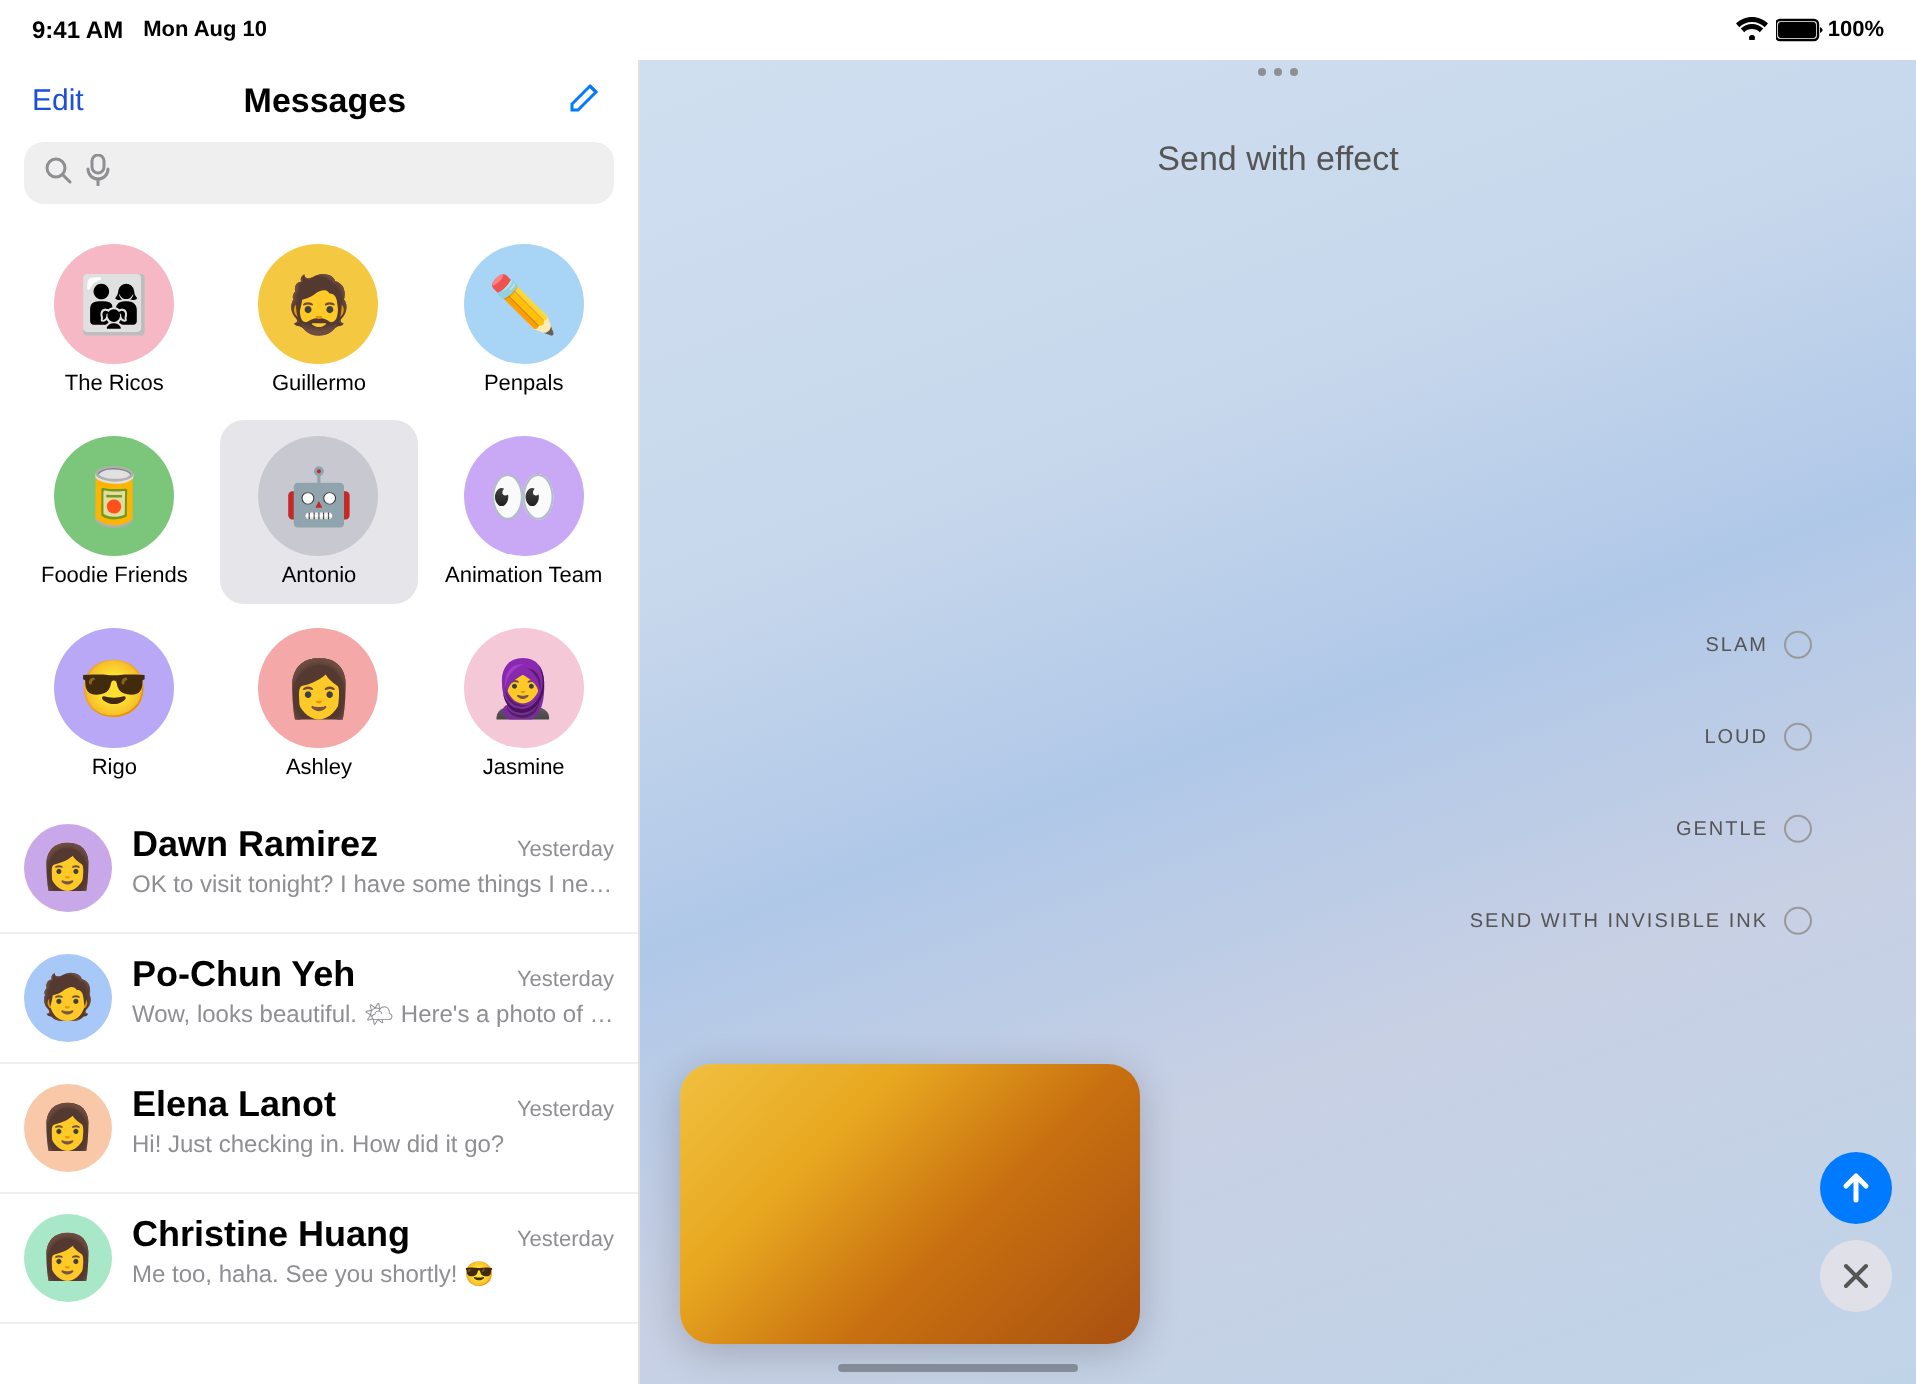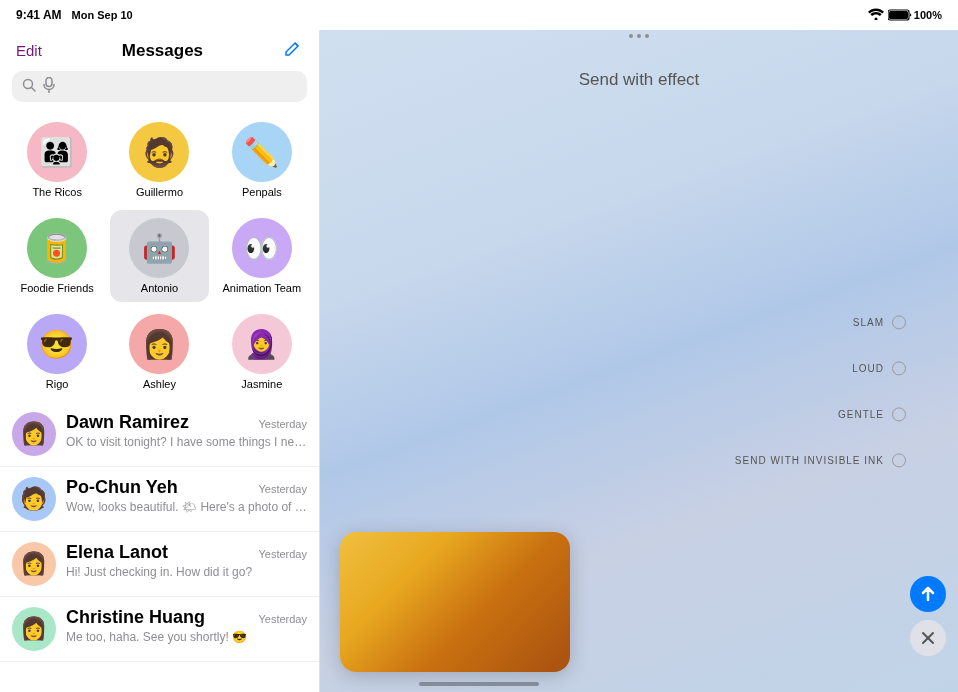--- a/index.html
+++ b/index.html
@@ -46,21 +46,21 @@
     }
 
     
     .sidebar-header {
       padding: 8px 16px 4px;
       display: flex;
       align-items: center;
       justify-content: space-between;
     }
     .sidebar-header .edit-btn {
-      color: #701a75;
+      color: #1d4ed8;
       font-size: 15px;
       font-weight: 400;
       cursor: pointer;
     }
     .sidebar-header .title {
       font-size: 17px;
       font-weight: 600;
       color: #000;
     }
     .sidebar-header .compose-btn {
@@ -333,21 +333,21 @@
 
     
     svg { display: inline-block; }
   </style>
 </head>
 <body>
 
 <div class="status-bar">
   <div style="display:flex;align-items:center;gap:6px;">
     <span class="time">9:41 AM</span>
-    <span class="date">Mon Sep 10</span>
+    <span class="date">Mon Aug 10</span>
   </div>
   <div class="right-icons">
     <span>
       <svg width="16" height="12" viewBox="0 0 16 12">
         <path d="M8 3C5.5 3 3.3 4 1.7 5.6L0 3.8C2.1 1.7 5 0.5 8 0.5s5.9 1.2 8 3.3L14.3 5.6C12.7 4 10.5 3 8 3z" fill="#000"></path>
         <path d="M8 6.5c-1.5 0-2.9.6-3.9 1.6L2.4 6.3C3.8 4.9 5.8 4 8 4s4.2.9 5.6 2.3L11.9 8.1C10.9 7.1 9.5 6.5 8 6.5z" fill="#000"></path>
         <circle cx="8" cy="11" r="1.5" fill="#000"></circle>
       </svg>
     </span>
     <span style="display:flex;align-items:center;gap:2px;">

